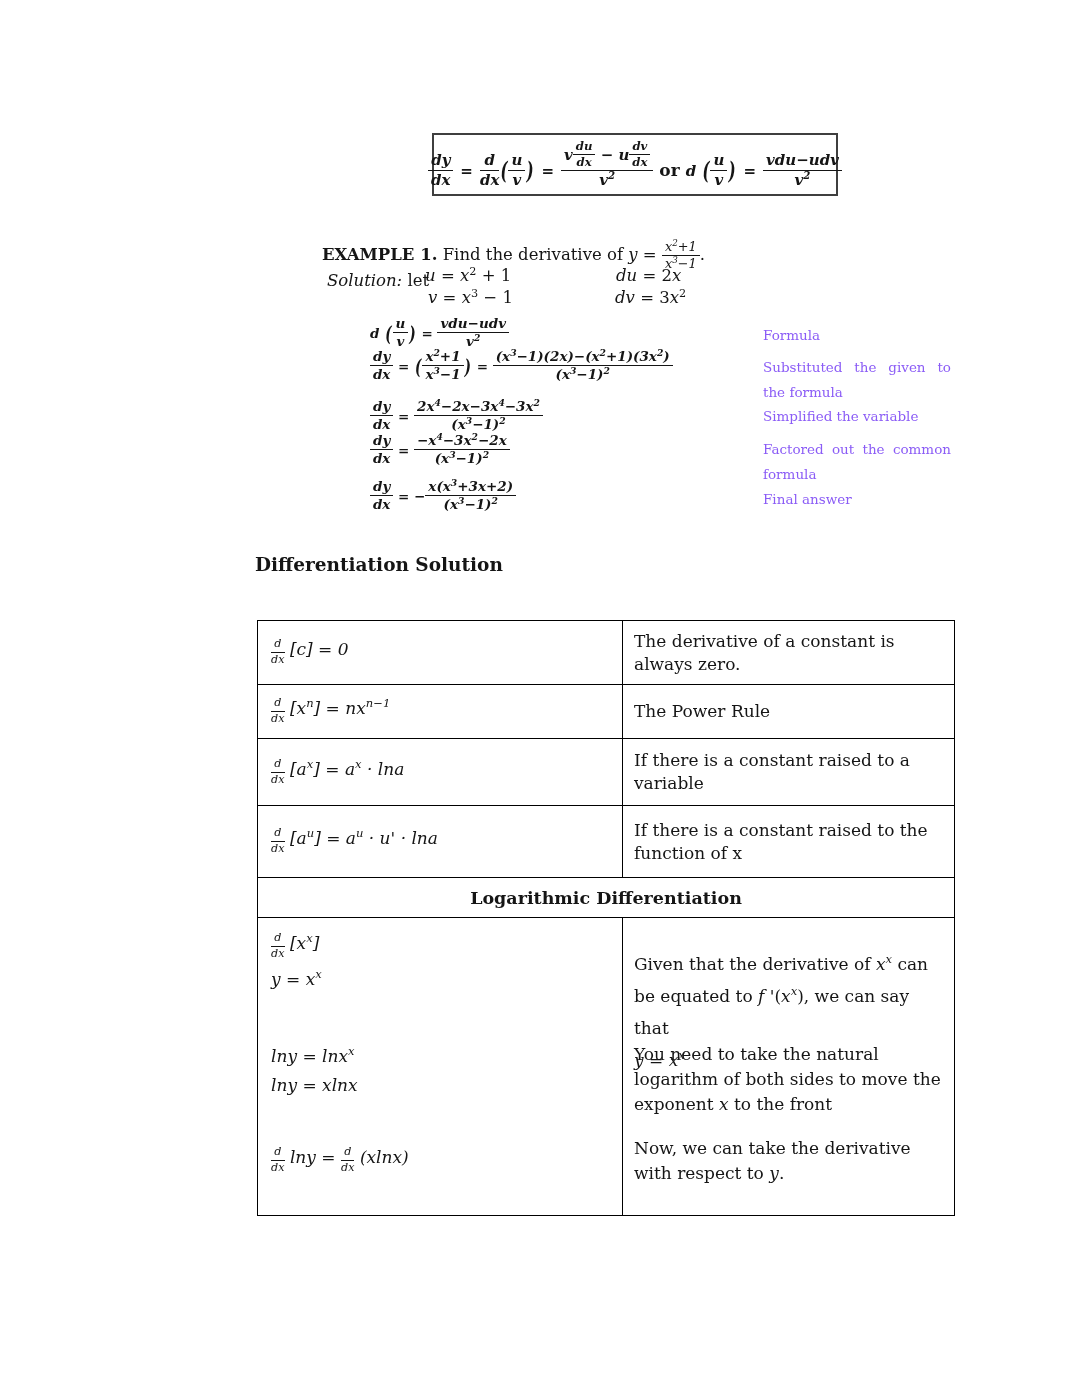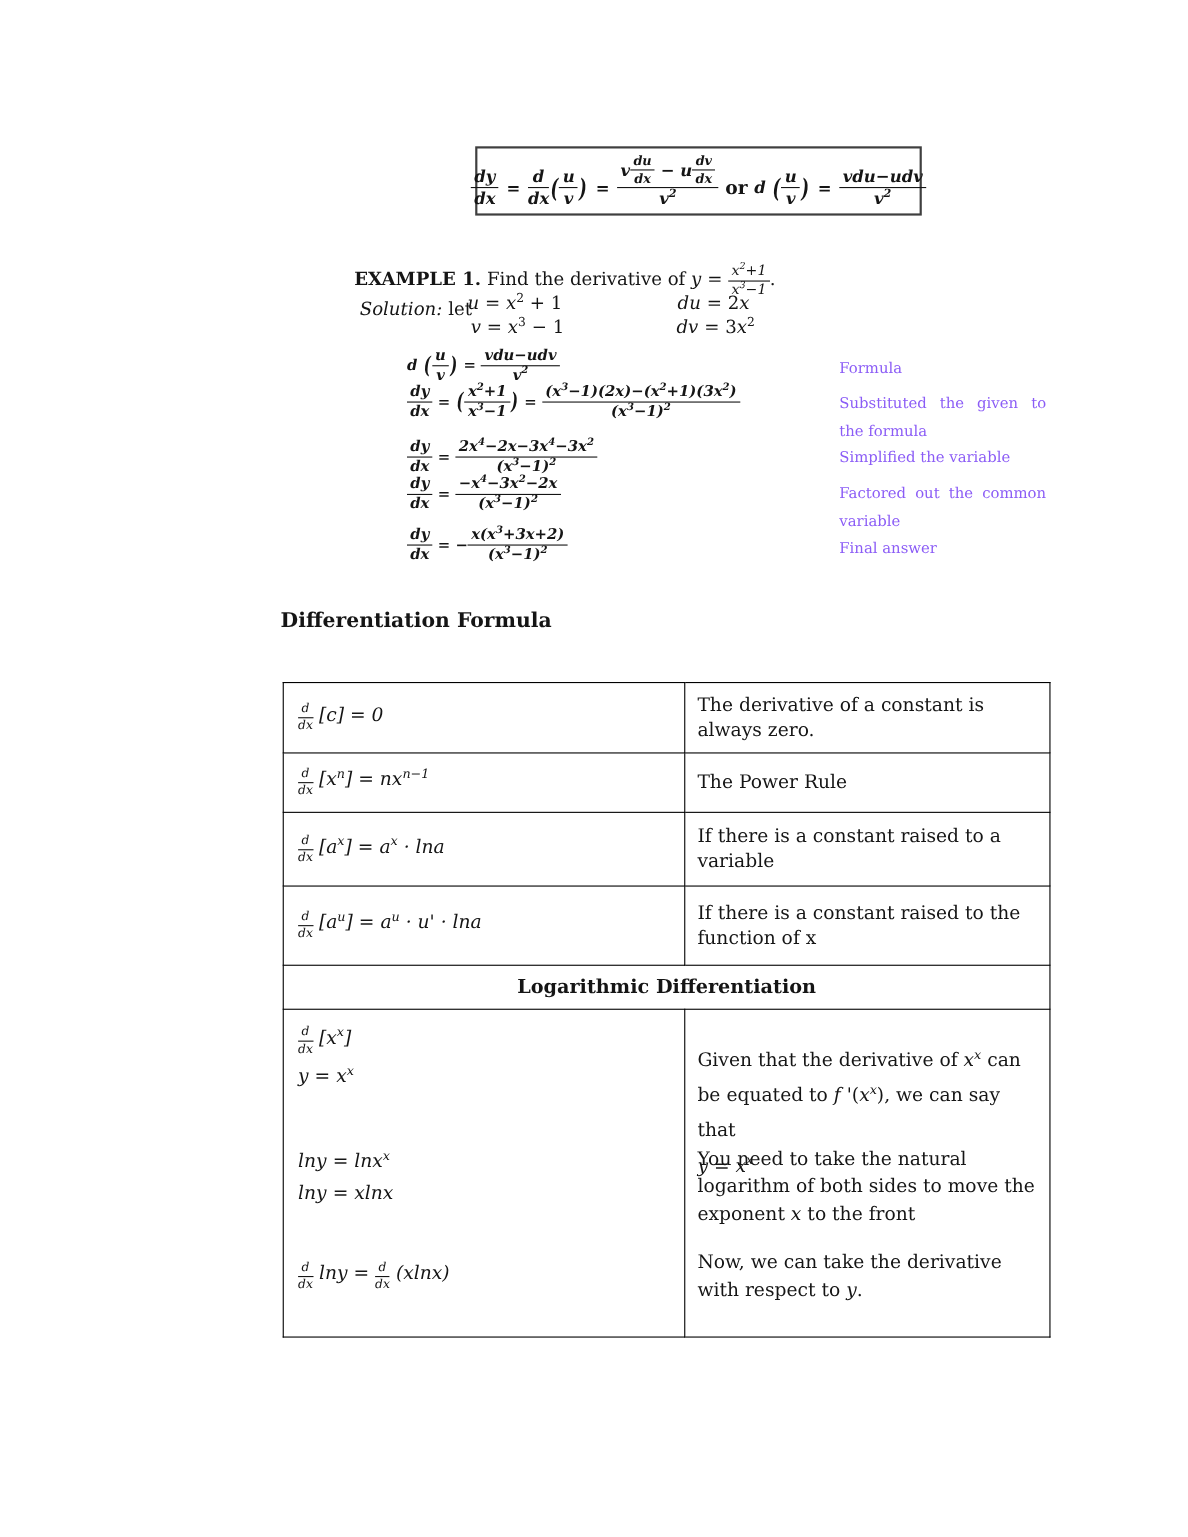--- a/index.html
+++ b/index.html
@@ -79,24 +79,24 @@
 
   <div class="step s0">d <span class="bp">(</span><span class="frac"><span class="num">u</span><span class="den">v</span></span><span class="bp">)</span> = <span class="frac"><span class="num">vdu−udv</span><span class="den">v<sup>2</sup></span></span></div>
   <div class="step s1"><span class="frac"><span class="num">dy</span><span class="den">dx</span></span> = <span class="bp">(</span><span class="frac"><span class="num">x<sup>2</sup>+1</span><span class="den">x<sup>3</sup>−1</span></span><span class="bp">)</span> = <span class="frac"><span class="num">(x<sup>3</sup>−1)(2x)−(x<sup>2</sup>+1)(3x<sup>2</sup>)</span><span class="den">(x<sup>3</sup>−1)<sup>2</sup></span></span></div>
   <div class="step s2"><span class="frac"><span class="num">dy</span><span class="den">dx</span></span> = <span class="frac"><span class="num">2x<sup>4</sup>−2x−3x<sup>4</sup>−3x<sup>2</sup></span><span class="den">(x<sup>3</sup>−1)<sup>2</sup></span></span></div>
   <div class="step s3"><span class="frac"><span class="num">dy</span><span class="den">dx</span></span> = <span class="frac"><span class="num">−x<sup>4</sup>−3x<sup>2</sup>−2x</span><span class="den">(x<sup>3</sup>−1)<sup>2</sup></span></span></div>
   <div class="step s4"><span class="frac"><span class="num">dy</span><span class="den">dx</span></span> = −<span class="frac"><span class="num">x(x<sup>3</sup>+3x+2)</span><span class="den">(x<sup>3</sup>−1)<sup>2</sup></span></span></div>
 
   <div class="note n0">Formula</div>
   <div class="note n1">Substituted the given to the formula</div>
   <div class="note n2">Simplified the variable</div>
-  <div class="note n3">Factored out the common variable</div>
+  <div class="note n3">Factored out the common formula</div>
   <div class="note n4">Final answer</div>
 
-  <div class="section-heading">Differentiation Formula</div>
+  <div class="section-heading">Differentiation Solution</div>
 
   <table class="dtable">
     <tbody>
     <tr class="r1">
       <td class="fcell">
         <span class="tf"><span class="frac dfrac"><span class="num">d</span><span class="den">dx</span></span> [c] = 0</span>
       </td>
       <td class="dcell">The derivative of a constant is always zero.</td>
     </tr>
     <tr class="r2">

